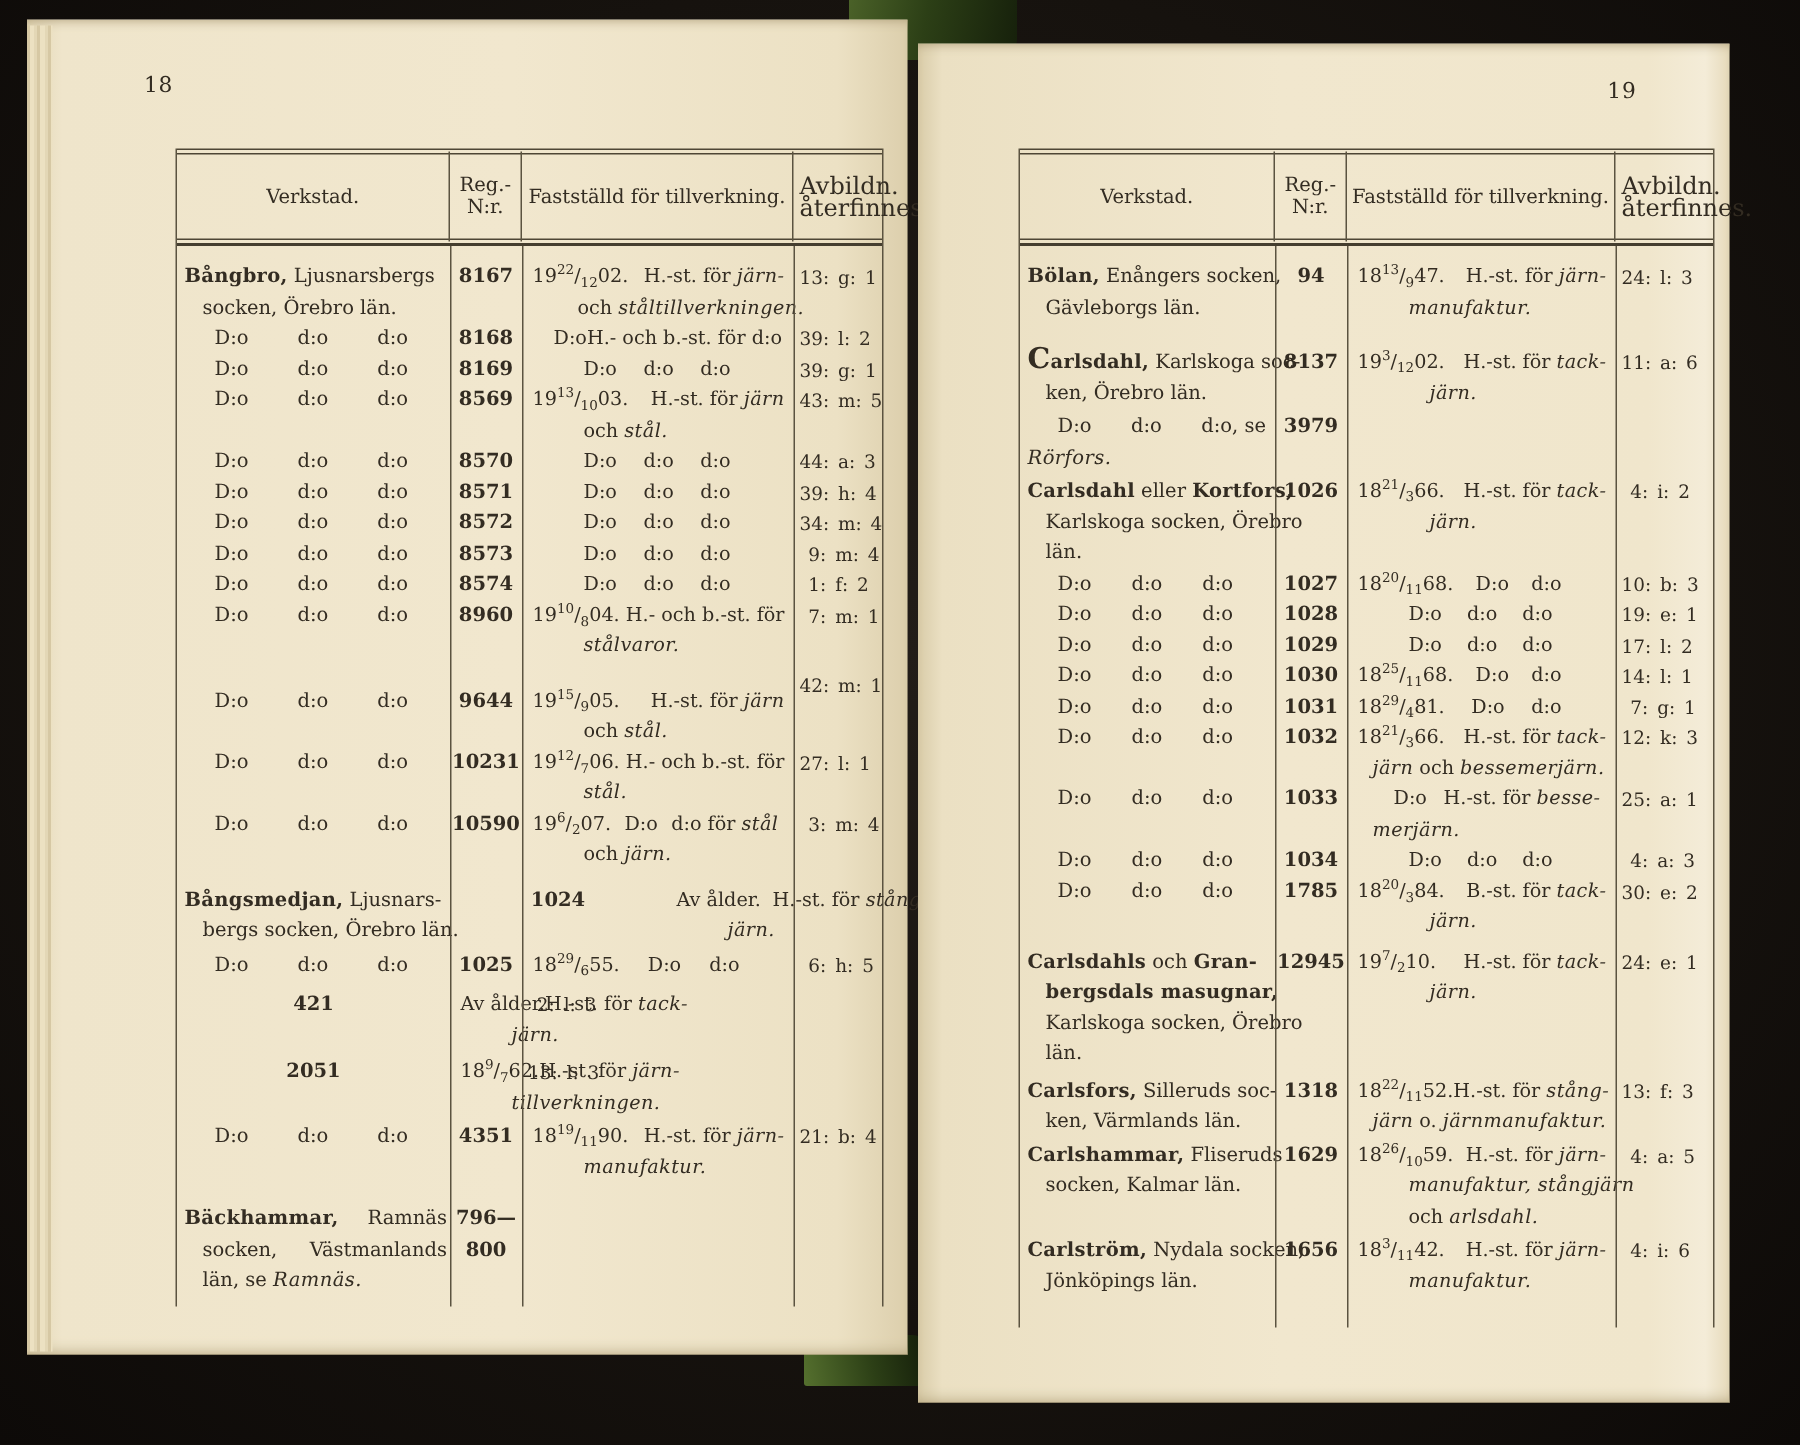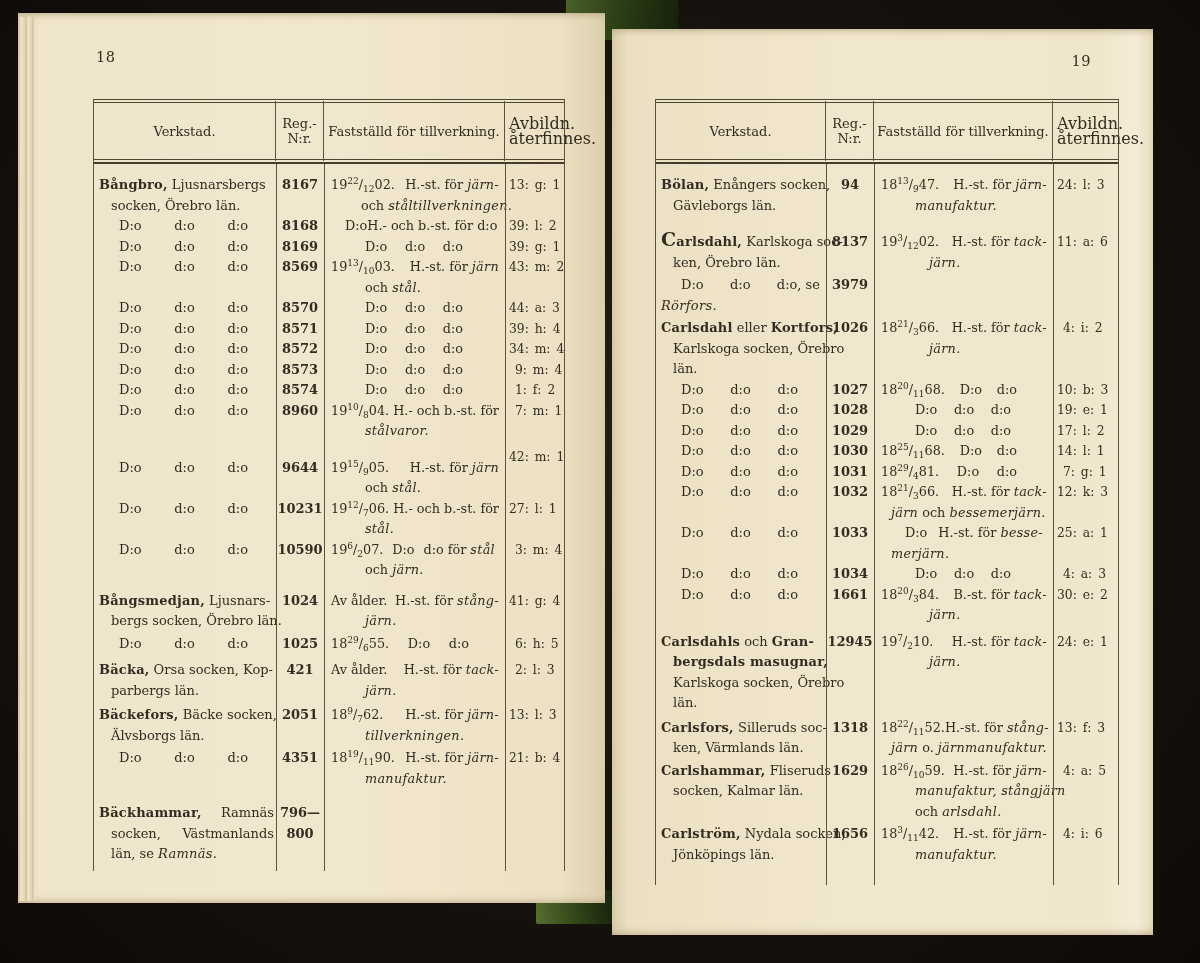--- a/index.html
+++ b/index.html
@@ -18,21 +18,21 @@
      box-shadow:inset 0 6px 8px -6px #a99a74, inset 0 -8px 10px -8px #b0a078;}
   .page-left::before{content:'';position:absolute;left:0;top:4px;bottom:2px;width:17px;
      background:repeating-linear-gradient(90deg,#d6c8a4 0 2px,#ece1c2 2px 5px,#e3d7b6 5px 7px);}
   .page-right{left:612px;top:29px;width:541px;height:906px;
      background:linear-gradient(to right,#d9cca9 0%,#ebe0c3 3%,#f1e7ce 45%,#f0e6cc 90%,#f4ecd8 97%,#e6dabb 100%);
      box-shadow:inset 0 6px 8px -6px #a99a74, inset 0 -8px 10px -8px #b0a078;}
   .pnum{position:absolute;font-size:14.5px;letter-spacing:.5px;}
   .pnum-left{left:78px;top:36px;}
   .pnum-right{right:62px;top:24px;}
   
-  .tbl{position:absolute;border-left:1px solid #5b5340;border-right:1px solid #5b5340;}
+  .tbl{position:absolute;border-left:1px solid #5b5340;border-right:1px solid #5b5340;margin-left:24px;}
   .tbl-left{left:75px;top:86px;width:470px;--cols:182px 48px 181px 59px;}
   .tbl-right{left:43px;top:70px;width:462px;--cols:170px 48px 179px 65px;}
   .toprule{border-top:1.5px solid #4e4635;border-bottom:1px solid #4e4635;height:2px;}
   .midrule{border-top:1px solid #4e4635;border-bottom:2px solid #453e2f;height:2px;}
   .hdr{display:grid;grid-template-columns:var(--cols);align-items:center;height:56px;}
   .hcell{text-align:center;font-size:13px;white-space:pre-line;line-height:15px;padding:2px 1px;}
   .hcell.b1,.hcell.b2,.hcell.b3{border-right:1px solid #5b5340;height:100%;
       display:flex;align-items:center;justify-content:center;}
   .hcell.av{font-size:16px;}
   .bodywrap{position:relative;padding-top:7px;}
@@ -138,21 +138,21 @@
               </div>
             </div>
             <div class="cell rg">8569</div>
             <div class="cell ft">
               <div class="cols">
                 <span>19<sup>13</sup>/<sub>10</sub>03.</span>
                 <span>H.-st. för <i>järn</i></span>
               </div>
               <div class="ln" style="padding-left: 34px;">och <i>stål.</i></div>
             </div>
-            <div class="cell av">43: m: 2</div>
+            <div class="cell av">43: m: 5</div>
           </div>
           <div class="row">
             <div class="cell nm">
               <div class="cols">
                 <span>D:o</span>
                 <span>d:o</span>
                 <span>d:o</span>
               </div>
             </div>
             <div class="cell rg">8570</div>
@@ -303,21 +303,21 @@
             <div class="cell ft">
               <div class="cols" style="padding-left: 0px; padding-right: 4px; align-items: center;">
                 <span>19<sup>6</sup>/<sub>2</sub>07.</span>
                 <span>D:o</span>
                 <span>d:o för <i>stål</i></span>
               </div>
               <div class="ln" style="padding-left: 34px;">och <i>järn.</i></div>
             </div>
             <div class="cell av"> 3: m: 4</div>
           </div>
-          <div class="row" style="margin-top: 10px;">
+          <div class="row" style="margin-top: 10px; gap: 48px;">
             <div class="cell nm">
               <div class="ln"><b>Bångsmedjan,</b> Ljusnars-</div>
               <div class="ln" style="padding-left: 12px;">bergs socken, Örebro län.</div>
             </div>
             <div class="cell rg">1024</div>
             <div class="cell ft">
               <div class="cols">
                 <span>Av ålder.</span>
                 <span>H.-st. för <i>stång-</i></span>
               </div>
@@ -337,39 +337,31 @@
             <div class="cell ft">
               <div class="cols" style="padding-left: 0px; padding-right: 30px;">
                 <span>18<sup>29</sup>/<sub>6</sub>55.</span>
                 <span>D:o</span>
                 <span>d:o</span>
               </div>
             </div>
             <div class="cell av"> 6: h: 5</div>
           </div>
           <div class="row" style="margin-top: 6px;">
-            <div class="cell nm">
-              <div class="ln"><b>Bäcka,</b> Orsa socken, Kop-</div>
-              <div class="ln" style="padding-left: 12px;">parbergs län.</div>
-            </div>
             <div class="cell rg">421</div>
             <div class="cell ft">
               <div class="cols">
                 <span>Av ålder.</span>
                 <span>H.-st. för <i>tack-</i></span>
               </div>
               <div class="ln" style="padding-left: 34px;"><i>järn.</i></div>
             </div>
             <div class="cell av"> 2: l: 3</div>
           </div>
           <div class="row" style="margin-top: 4px;">
-            <div class="cell nm">
-              <div class="ln"><b>Bäckefors,</b> Bäcke socken,</div>
-              <div class="ln" style="padding-left: 12px;">Älvsborgs län.</div>
-            </div>
             <div class="cell rg">2051</div>
             <div class="cell ft">
               <div class="cols">
                 <span>18<sup>9</sup>/<sub>7</sub>62.</span>
                 <span>H.-st. för <i>järn-</i></span>
               </div>
               <div class="ln" style="padding-left: 34px;"><i>tillverkningen.</i></div>
             </div>
             <div class="cell av">13: l: 3</div>
           </div>
@@ -632,21 +624,21 @@
             <div class="cell av"> 4: a: 3</div>
           </div>
           <div class="row">
             <div class="cell nm">
               <div class="cols">
                 <span>D:o</span>
                 <span>d:o</span>
                 <span>d:o</span>
               </div>
             </div>
-            <div class="cell rg">1661</div>
+            <div class="cell rg">1785</div>
             <div class="cell ft">
               <div class="cols">
                 <span>18<sup>20</sup>/<sub>3</sub>84.</span>
                 <span>B.-st. för <i>tack-</i></span>
               </div>
               <div class="ln" style="padding-left: 48px;"><i>järn.</i></div>
             </div>
             <div class="cell av">30: e: 2</div>
           </div>
           <div class="row" style="margin-top: 6px;">

